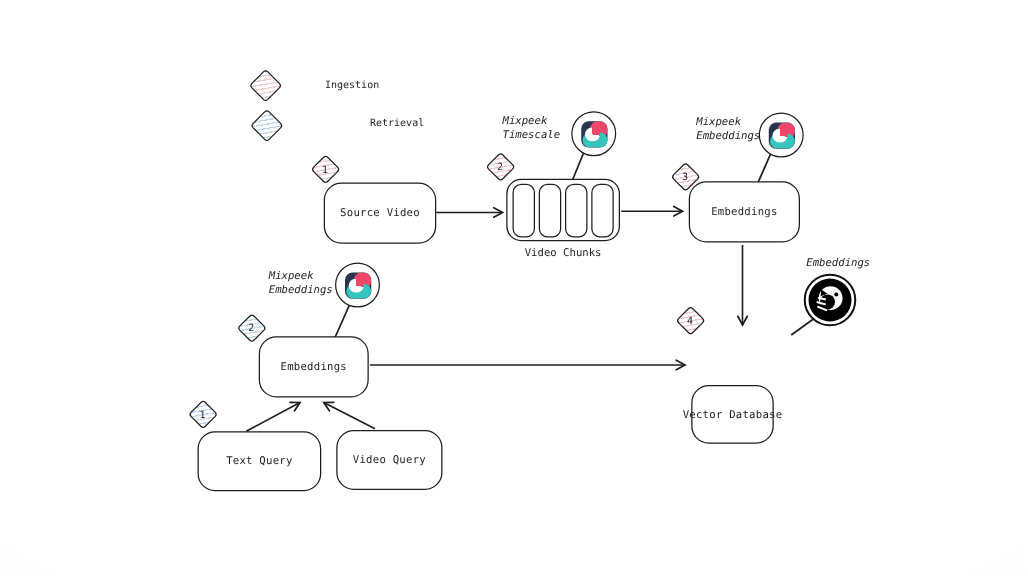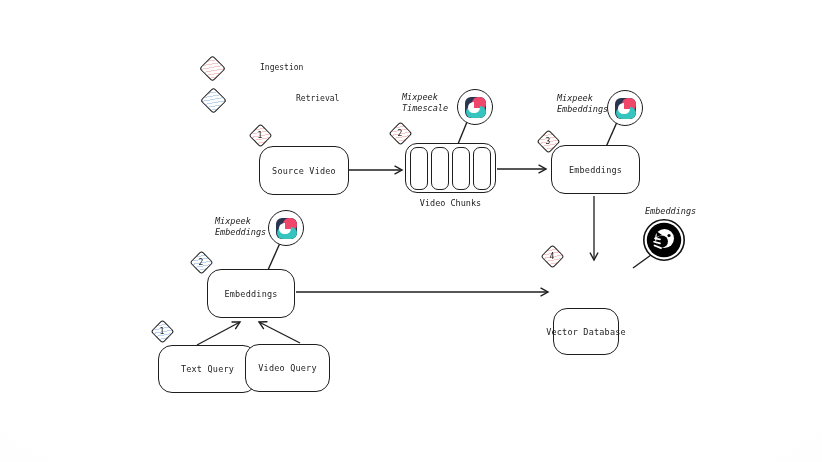--- a/index.html
+++ b/index.html
@@ -154,21 +154,21 @@
   </div>
 
   <div class="node" style="left:207px;top:269px;width:88px;height:49px;">
     <span>Embeddings</span>
   </div>
 
   <div class="node" style="left:158px;top:345px;width:99px;height:48px;">
     <span>Text Query</span>
   </div>
 
-  <div class="node" style="left:245px;top:344px;width:85px;height:48px;">
+  <div class="node" style="left:269px;top:344px;width:85px;height:48px;">
     <span>Video Query</span>
   </div>
 
   <div class="anno" style="left:402px;top:92px;">
     <span>Mixpeek</span>
     <span>Timescale</span>
   </div>
   <div class="anno" style="left:557px;top:93px;">
     <span>Mixpeek</span>
     <span>Embeddings</span>

